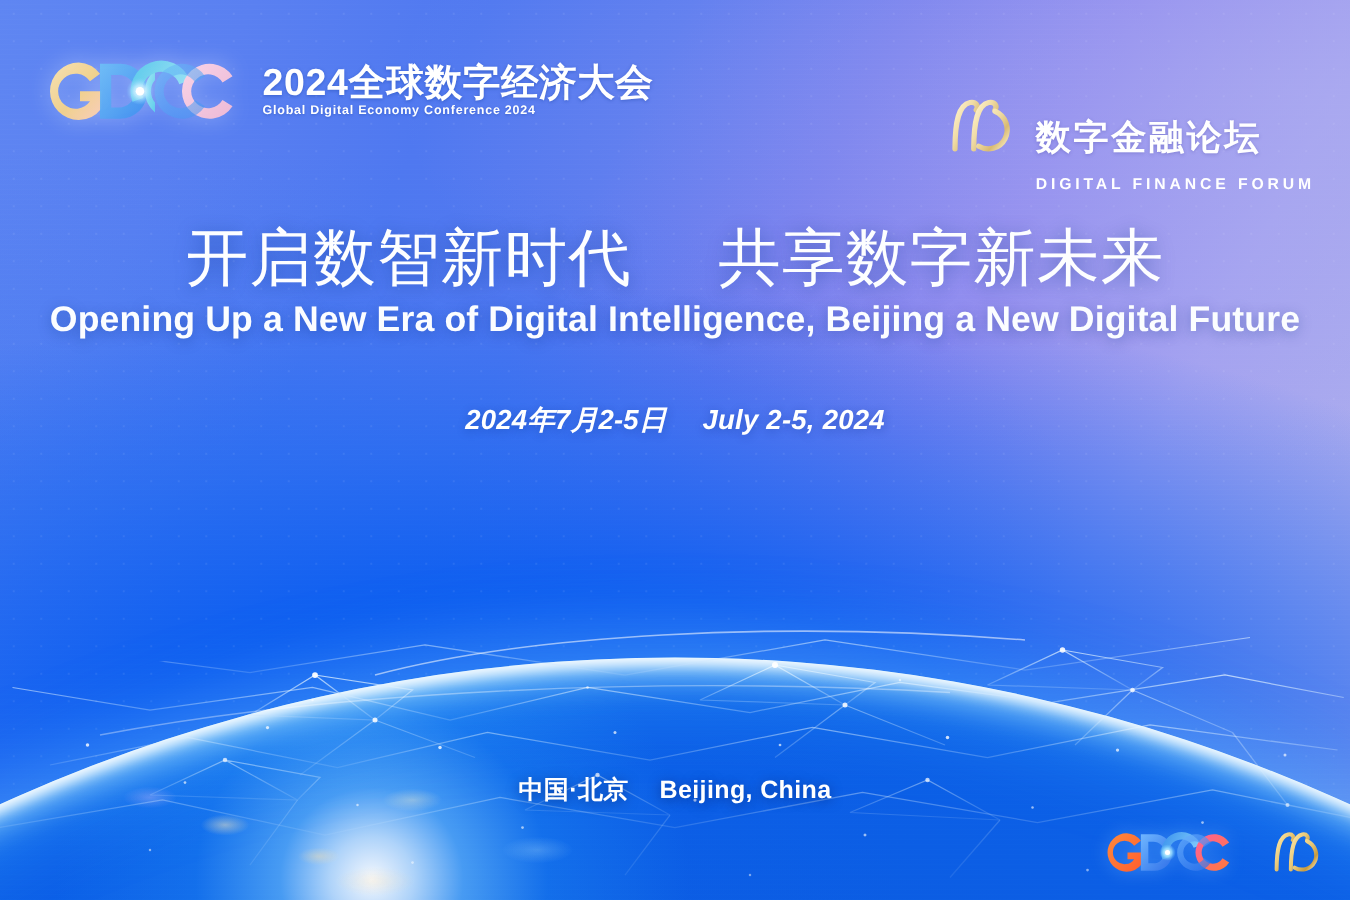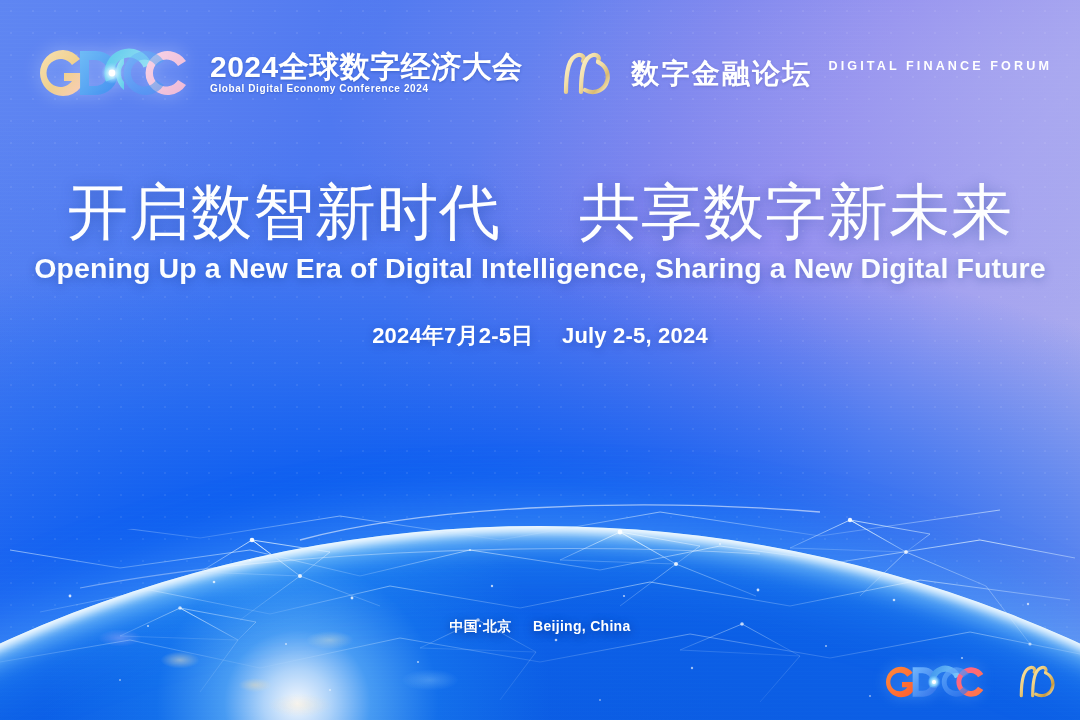--- a/index.html
+++ b/index.html
@@ -94,53 +94,55 @@
     font-size:30px;font-weight:bold;color:#ffffff;letter-spacing:.5px;
     line-height:1.02;white-space:nowrap;text-shadow:0 1px 3px rgba(10,50,140,.35);
   }
   .gdec-en{
     font-size:10px;font-weight:bold;color:#ffffff;letter-spacing:.62px;
     white-space:nowrap;line-height:1.05;text-shadow:0 1px 2px rgba(10,50,140,.3);
   }
 
   .dff-lockup{position:absolute;right:28px;top:48px;display:flex;align-items:center;gap:14px;}
   .dff-mark{position:relative;width:58px;height:52px;}
-  .dff-text{display:flex;flex-direction:row;gap:16px;}
+  .dff-text{display:flex;flex-direction:column;gap:16px;margin-top:48px;}
   .dff-cn{
     font-size:28px;font-weight:bold;color:#ffffff;letter-spacing:2.2px;
     line-height:1.03;white-space:nowrap;text-shadow:0 1px 3px rgba(60,60,150,.3);
   }
   .dff-en{
     font-size:12.6px;font-weight:bold;color:#ffffff;letter-spacing:3.1px;
     white-space:nowrap;line-height:1.05;text-align:left;
   }
 
   
   .hero{position:absolute;left:0;right:0;top:178px;text-align:center;}
   .hero-cn{
-    font-size:61px;font-weight:normal;color:#fdfeff;line-height:1.12;
+    font-size:50px;font-weight:normal;color:#fdfeff;line-height:1.12;
     letter-spacing:1px;white-space:nowrap;
     text-shadow:0 2px 14px rgba(8,44,130,.40);
+    font-family:Liberation Serif, serif;
   }
   .hero-cn .gap{display:inline-block;width:42px;}
   .hero-en{
     margin-top:6px;font-size:28.5px;font-weight:bold;color:#fbfdff;
     letter-spacing:.1px;white-space:nowrap;
     text-shadow:0 2px 10px rgba(8,44,130,.34);
   }
   .hero-date{
-    margin-top:36px;font-size:22px;font-weight:bold;color:#ffffff;
+    margin-top:48px;font-size:22px;font-weight:bold;color:#ffffff;
     letter-spacing:.2px;white-space:nowrap;
     text-shadow:0 2px 8px rgba(8,44,130,.32);
+    font-style:italic;
   }
   .hero-date .sp{display:inline-block;width:16px;}
 
   .place{
     position:absolute;left:0;right:0;top:618px;text-align:center;
-    font-size:14px;font-weight:bold;color:#ffffff;letter-spacing:.3px;
+    font-size:20px;font-weight:bold;color:#ffffff;letter-spacing:.3px;
     white-space:nowrap;text-shadow:0 2px 9px rgba(4,30,100,.55);
   }
   .place .sp{display:inline-block;width:13px;}
 
   
   .foot{position:absolute;right:20px;bottom:18px;display:flex;align-items:center;gap:26px;}
   .foot-gdec{position:relative;width:108px;height:38px;filter:drop-shadow(0 0 7px rgba(120,190,255,.45));}
   .foot-dff{position:relative;width:44px;height:40px;}
 
   svg{display:block;overflow:visible;}
@@ -316,21 +318,21 @@
       </div>
     </div>
   </div>
 
   <div class="hero">
     <div class="hero-cn">
       <span>开启数智新时代</span>
       <span class="gap"></span>
       <span>共享数字新未来</span>
     </div>
-    <div class="hero-en">Opening Up a New Era of Digital Intelligence, Sharing a New Digital Future</div>
+    <div class="hero-en">Opening Up a New Era of Digital Intelligence, Beijing a New Digital Future</div>
     <div class="hero-date">
       <span>2024年7月2-5日</span>
       <span class="sp"></span>
       <span>July 2-5, 2024</span>
     </div>
   </div>
 
   <div class="place">
     <span>中国·北京</span>
     <span class="sp"></span>

